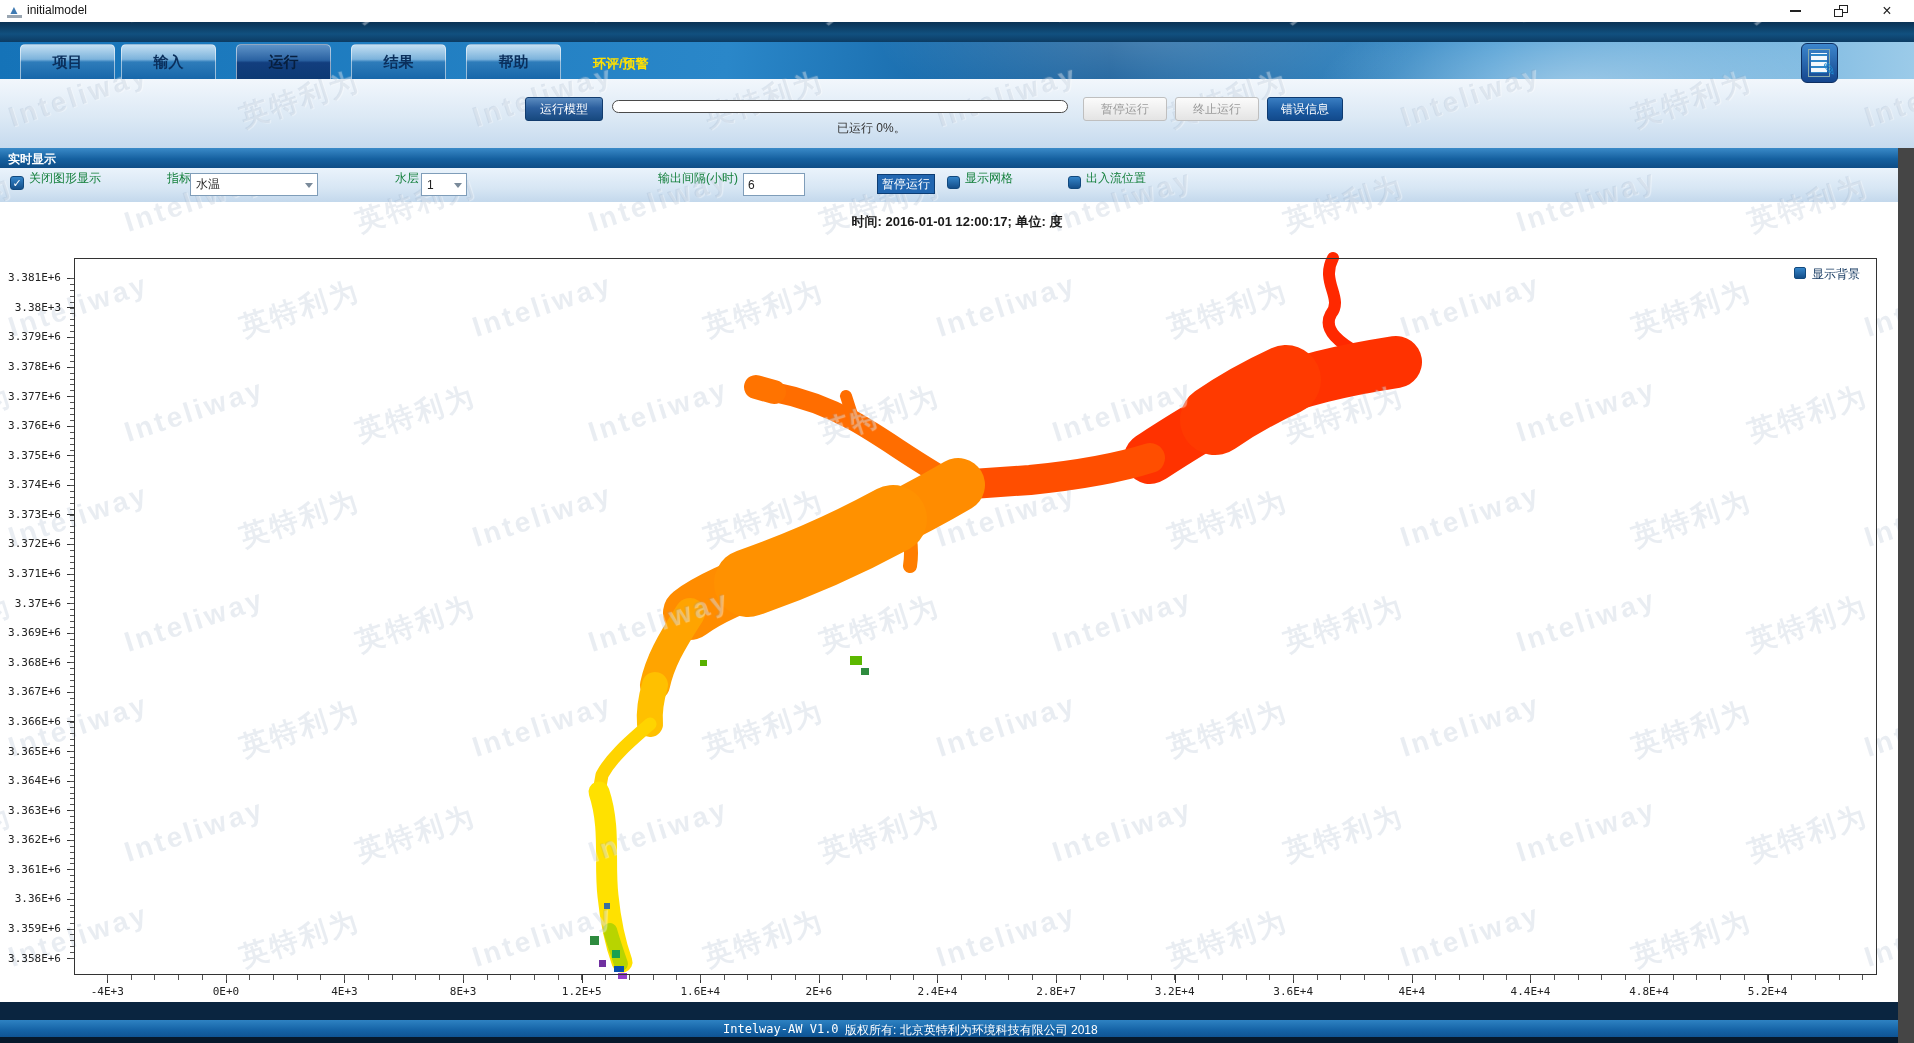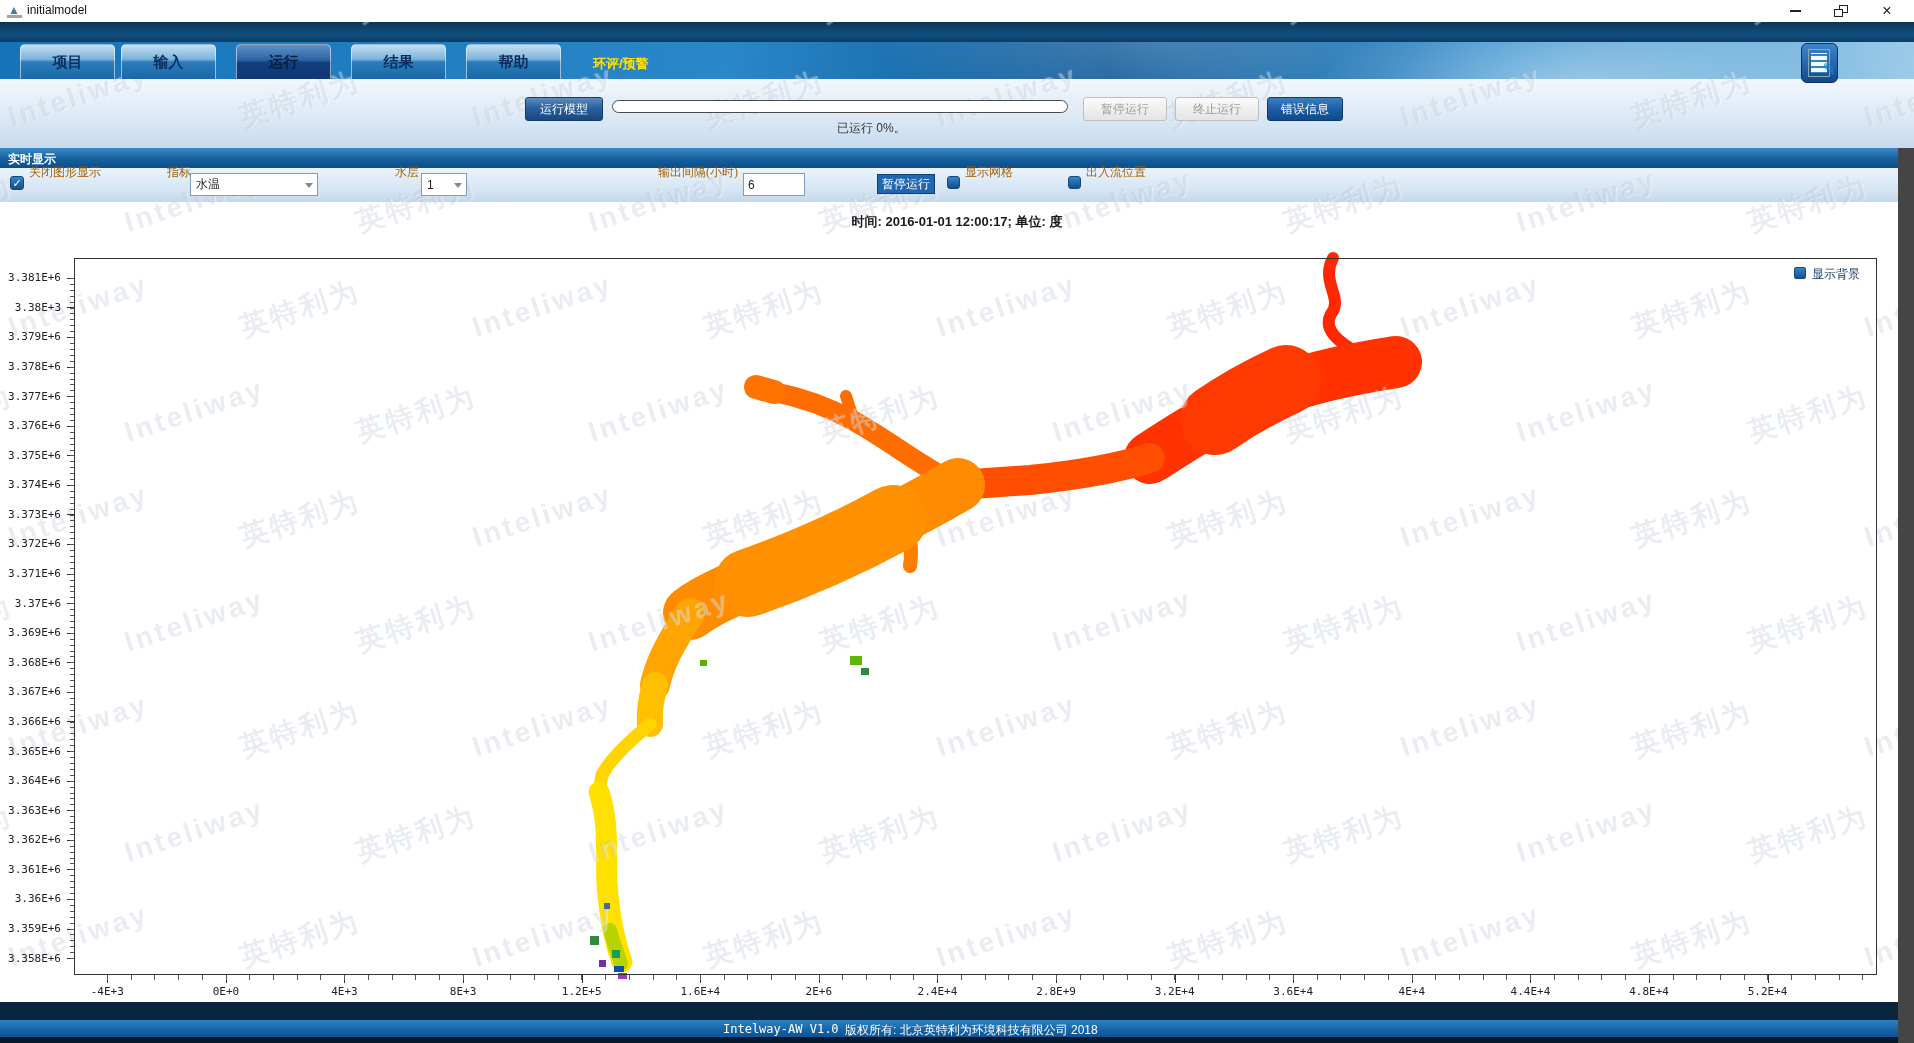--- a/index.html
+++ b/index.html
@@ -66,21 +66,21 @@
        background:linear-gradient(to bottom,#5b8cc0 0%,#2c5f9e 45%,#17497f 100%);border:1px solid #123c6e;}
   .progress{left:612px;top:100px;width:456px;height:13px;background:#fff;border:1px solid #4a4a4a;border-radius:7px;}
   .progress-text{left:837px;top:120px;font-size:12px;color:#333;}
   .btn-gray{width:84px;color:#9a9a9a;background:linear-gradient(to bottom,#fbfbfb,#e4e4e4);border:1px solid #bfbfbf;}
   .btn-pause{left:1083px;top:97px;} .btn-stop{left:1175px;top:97px;}
   .btn-error{left:1267px;top:97px;width:76px;color:#fff;
        background:linear-gradient(to bottom,#3a7ec2 0%,#1b5ba2 55%,#124a8c 100%);border:1px solid #0d3a70;}
 
   
   .rt-title{left:8px;top:151px;font-size:12px;font-weight:bold;color:#fff;}
-  .ctl-label{top:164px;font-size:12px;color:#a16207;font-family:Liberation Serif, serif;}
+  .ctl-label{top:170px;font-size:12px;color:#15803d;}
   .cb{top:176px;width:14px;height:14px;border-radius:3px;border:1px solid #11497e;
       background:linear-gradient(to bottom,#3585c9,#144e89);color:#fff;font-size:11px;line-height:12px;text-align:center;}
   .selectbox{top:173px;height:23px;background:#fff;border:1px solid #7f9db9;font-size:12px;color:#222;
       display:flex;align-items:center;padding:0 18px 0 5px;position:absolute;}
   .selectbox .chev{position:absolute;right:4px;top:9px;width:0;height:0;
       border-left:4px solid transparent;border-right:4px solid transparent;border-top:5px solid #7a8a9a;}
   .interval-input{left:743px;top:173px;width:62px;height:23px;border:1px solid #7f9db9;font-size:12px;padding:0 4px;
       font-family:"Liberation Sans","DejaVu Sans",sans-serif;color:#222;}
   .custom-map{left:877px;top:174px;height:20px;padding:0 4px;background:#2166b0;border:1px solid #0d3d73;
       color:#fff;font-size:12px;display:flex;align-items:center;}
@@ -333,21 +333,21 @@
   <div class="abs yminor"></div>
   <div class="abs xticks">
       <div class="xtick"><span>-4E+3</span></div>
       <div class="xtick"><span>0E+0</span></div>
       <div class="xtick"><span>4E+3</span></div>
       <div class="xtick"><span>8E+3</span></div>
       <div class="xtick"><span>1.2E+5</span></div>
       <div class="xtick"><span>1.6E+4</span></div>
       <div class="xtick"><span>2E+6</span></div>
       <div class="xtick"><span>2.4E+4</span></div>
-      <div class="xtick"><span>2.8E+9</span></div>
+      <div class="xtick"><span>2.8E+7</span></div>
       <div class="xtick"><span>3.2E+4</span></div>
       <div class="xtick"><span>3.6E+4</span></div>
       <div class="xtick"><span>4E+4</span></div>
       <div class="xtick"><span>4.4E+4</span></div>
       <div class="xtick"><span>4.8E+4</span></div>
       <div class="xtick"><span>5.2E+4</span></div>
     </div>
   <div class="abs xminor"></div>
 
   <div class="abs legend-cb"></div>

